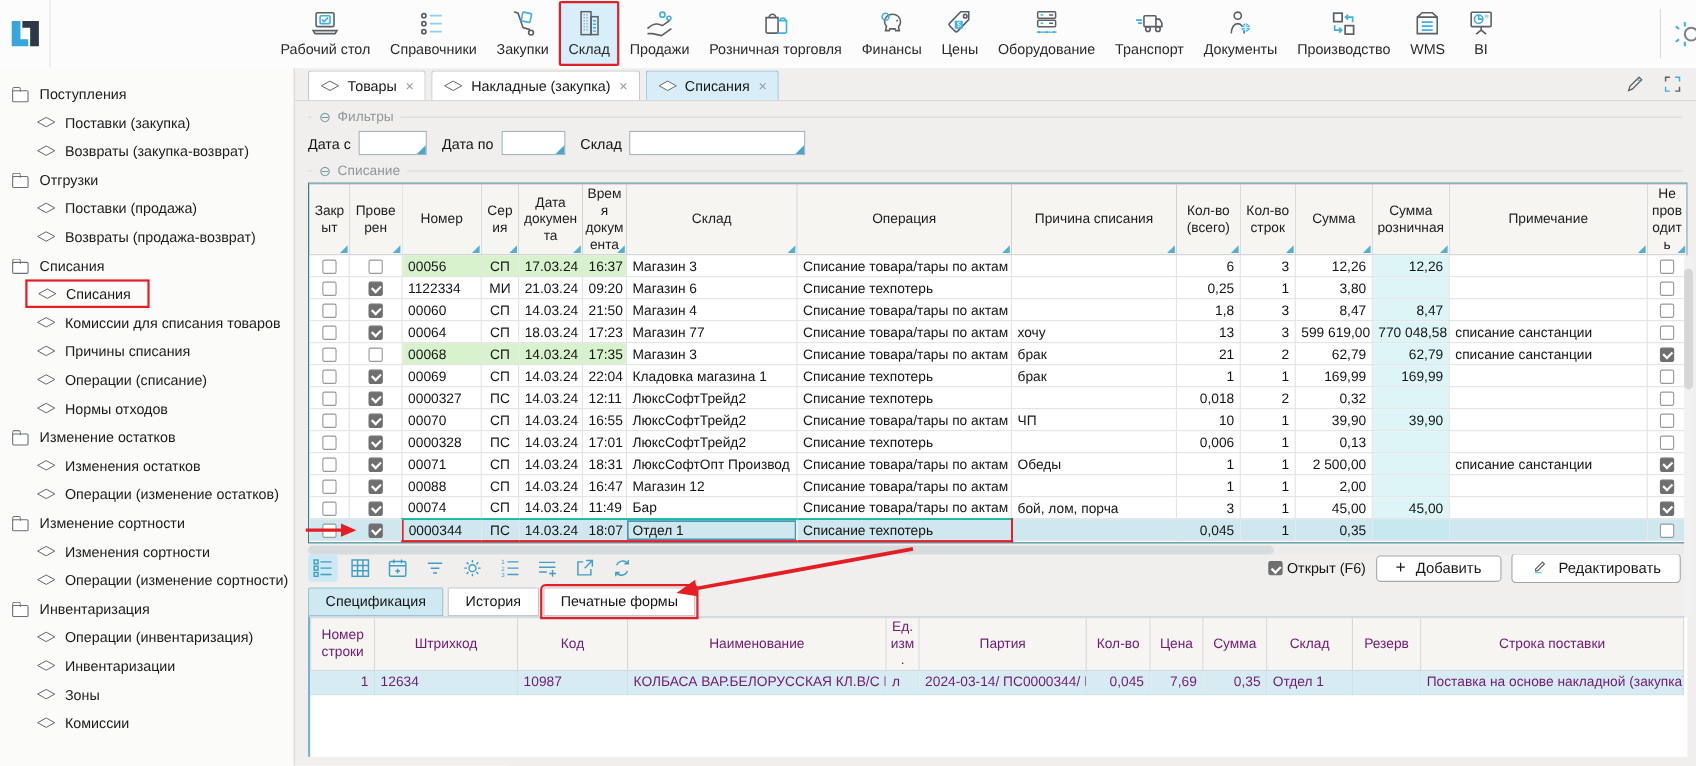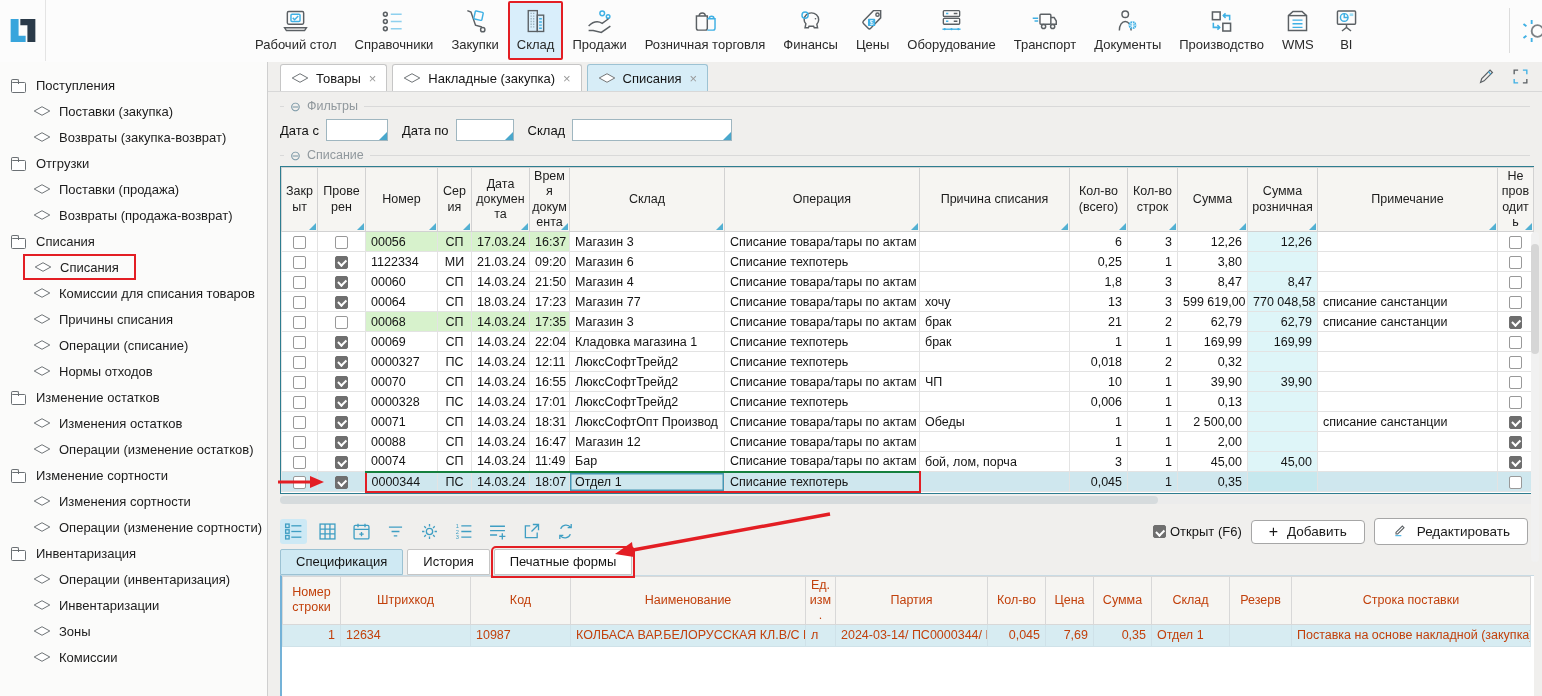--- a/index.html
+++ b/index.html
@@ -60,56 +60,56 @@
   .grid th{position:relative;height:58px;background:#f6f5f2;border:1px solid #d2d2d2;font-weight:400;font-size:12.5px;color:#1d1d1d;padding:1px 2px;line-height:1.22;overflow:hidden;word-break:break-word;cursor:pointer;}
   .grid th::after{content:'';position:absolute;right:1px;bottom:1px;border-left:7px solid transparent;border-bottom:7px solid #53b0d2;}
   .grid td{position:relative;height:20px;border:1px solid #e3e3e3;padding:0 5px;white-space:nowrap;overflow:hidden;}
   .grid td.c{text-align:center;padding:0 2px;overflow:visible;}
   .grid td.r{text-align:right;}
   .grid td:nth-child(13){background:#def5f8;}
   .grid tr.green td:nth-child(n+3):nth-child(-n+6){background:#d7f2cc;}
   .grid tr.selected td{background:#cfe7ee;}
   .grid tr.selected td:nth-child(13){background:#c6e8ee;}
   .grid tr.selected td:nth-child(7){box-shadow:inset 0 0 0 1.5px #4596b4;}
-  .grid tr.selected td:nth-child(n+3):nth-child(-n+8){border-top:2px solid #15803d;border-bottom:2px solid #e31e24;}
+  .grid tr.selected td:nth-child(n+3):nth-child(-n+8){border-top:2px solid #14b8a6;border-bottom:2px solid #e31e24;}
   .grid tr.selected td:nth-child(3){border-left:2px solid #e31e24;}
   .grid tr.selected td:nth-child(8){border-right:2px solid #e31e24;}
 
   .cb{position:relative;display:inline-block;width:13px;height:13px;border:1px solid #999;border-radius:2px;background:#fff;vertical-align:middle;cursor:pointer;}
   .cb.checked{background:#6f6f6f;border-color:#6f6f6f;}
   .cb.checked::after{content:'';position:absolute;left:2px;top:2.5px;width:6px;height:3.5px;border-left:2px solid #fff;border-bottom:2px solid #fff;transform:rotate(-45deg);}
   .row-arrow{position:absolute;left:-4px;top:3px;width:50px;height:14px;z-index:6;overflow:visible;}
 
   .hscroll{position:relative;margin:2px 0 0 12px;height:8px;width:1254px;background:#ececec;border-radius:4px;cursor:pointer;}
   .hscroll .thumb{position:absolute;left:0;top:0;height:8px;width:70%;background:#d6dbdd;border-radius:4px;}
   .vscroll{position:absolute;right:3px;top:170px;width:8px;height:330px;background:#f1f1f1;border-radius:4px;cursor:pointer;}
   .vscroll .thumb{position:absolute;top:12px;left:0;width:8px;height:110px;background:#d6d6d6;border-radius:4px;}
 
   
-  .actionbar{display:flex;align-items:center;margin:15px 14px 0 12px;height:26px;}
+  .actionbar{display:flex;align-items:center;margin:0 14px 0 12px;height:26px;}
   .tools{display:flex;gap:7px;align-items:center;}
   .icnbtn{width:27px;height:25px;display:flex;align-items:center;justify-content:center;border-radius:3px;cursor:pointer;}
   .icnbtn svg{width:21px;height:21px;}
   .icnbtn.active{background:#cde9f5;}
   .actions{margin-left:auto;display:flex;align-items:center;gap:9px;}
   .open-chk{display:flex;align-items:center;gap:4px;font-size:13px;cursor:pointer;}
   .btn{display:flex;align-items:center;gap:9px;background:#fff;border:1px solid #a6a6a6;border-radius:4px;padding:3px 17px;font-size:13.5px;color:#1a1a1a;cursor:pointer;font-family:inherit;}
   .btn .plus{font-size:16px;line-height:1;}
   .btn .cicon svg{width:16px;height:16px;}
 
   
   .btabs{position:relative;display:flex;margin:4px 12px 0 12px;z-index:5;}
   .btabs-row{display:flex;gap:4px;}
   .btab{background:#fff;border:1px solid #c6c6c6;padding:4px 15px 5px;font-size:13px;border-radius:2px 2px 0 0;cursor:pointer;white-space:nowrap;}
   .btab.active{background:#cfe9f3;border-color:#9cc2d3;}
   .btab.annotated{outline:2.5px solid #e31e24;outline-offset:1px;}
   .diag-arrow{position:absolute;left:305px;top:-40px;pointer-events:none;}
 
   .specwrap{margin:0 8px 0 12px;background:#fff;border-left:2px solid #74b2d7;border-top:1px solid #c9dbe4;height:128px;overflow:hidden;}
-  table.spec{border-collapse:collapse;table-layout:fixed;width:1248px;font-size:12.5px;color:#c2410c;}
+  table.spec{border-collapse:collapse;table-layout:fixed;width:1248px;font-size:12.5px;color:#701a75;}
   .spec th{height:36px;background:#f6f5f2;border:1px solid #d8d8d8;font-weight:400;padding:1px 3px;line-height:1.2;overflow:hidden;word-break:break-word;cursor:pointer;}
   .spec td{height:22px;border:1px solid #cfe2e9;background:#d7ecf2;padding:0 5px;white-space:nowrap;overflow:hidden;}
   .spec td.r{text-align:right;}
 </style>
 </head>
 <body>
 
 <div class="topbar">
   <div class="logo">
     <svg viewBox="0 0 34 30">

